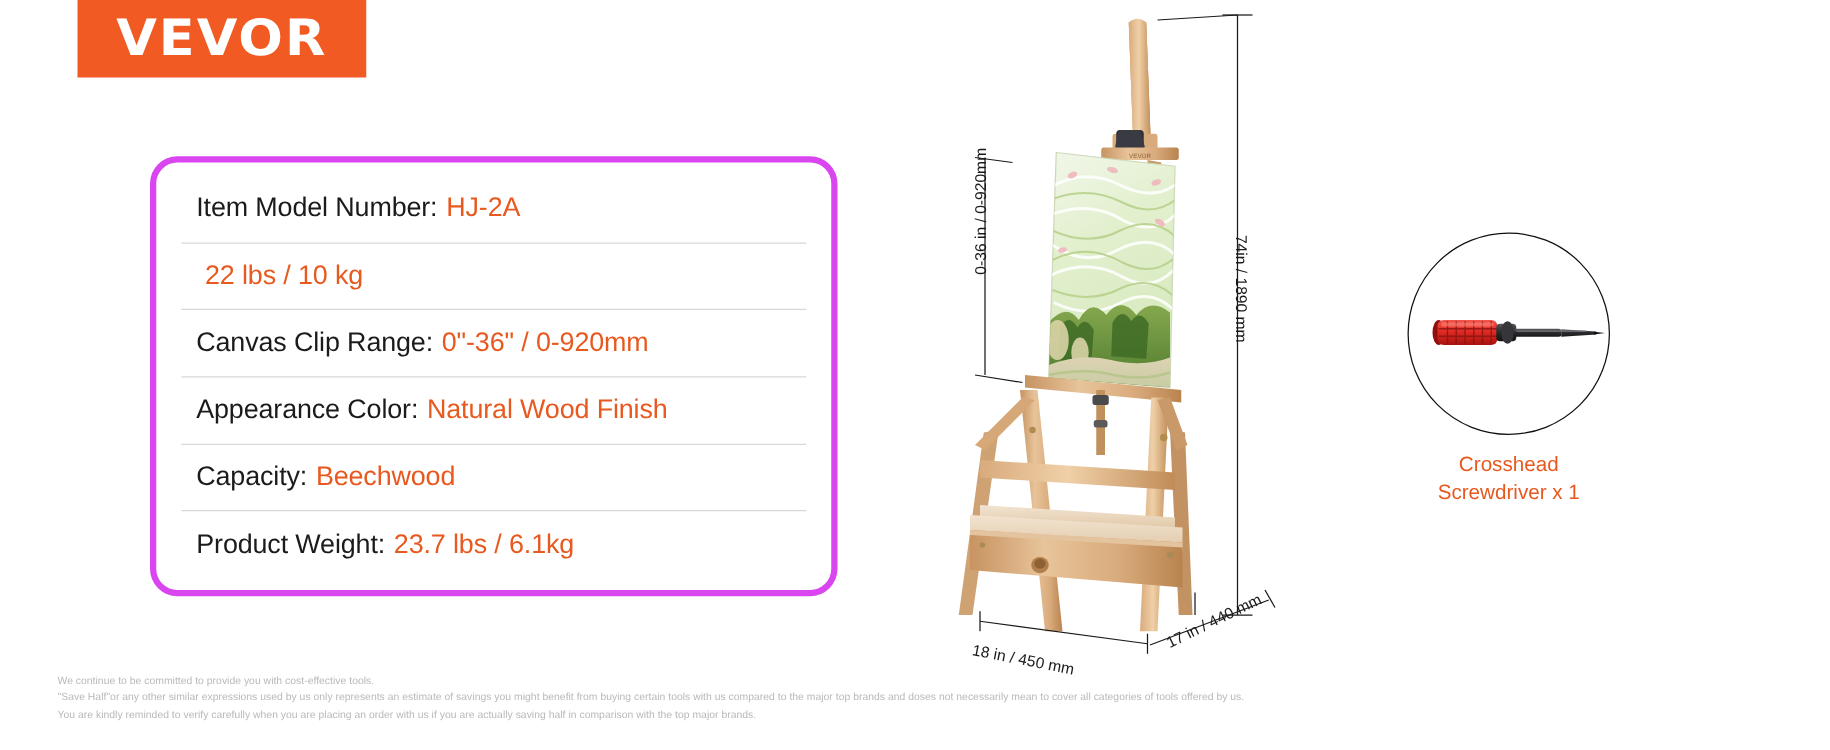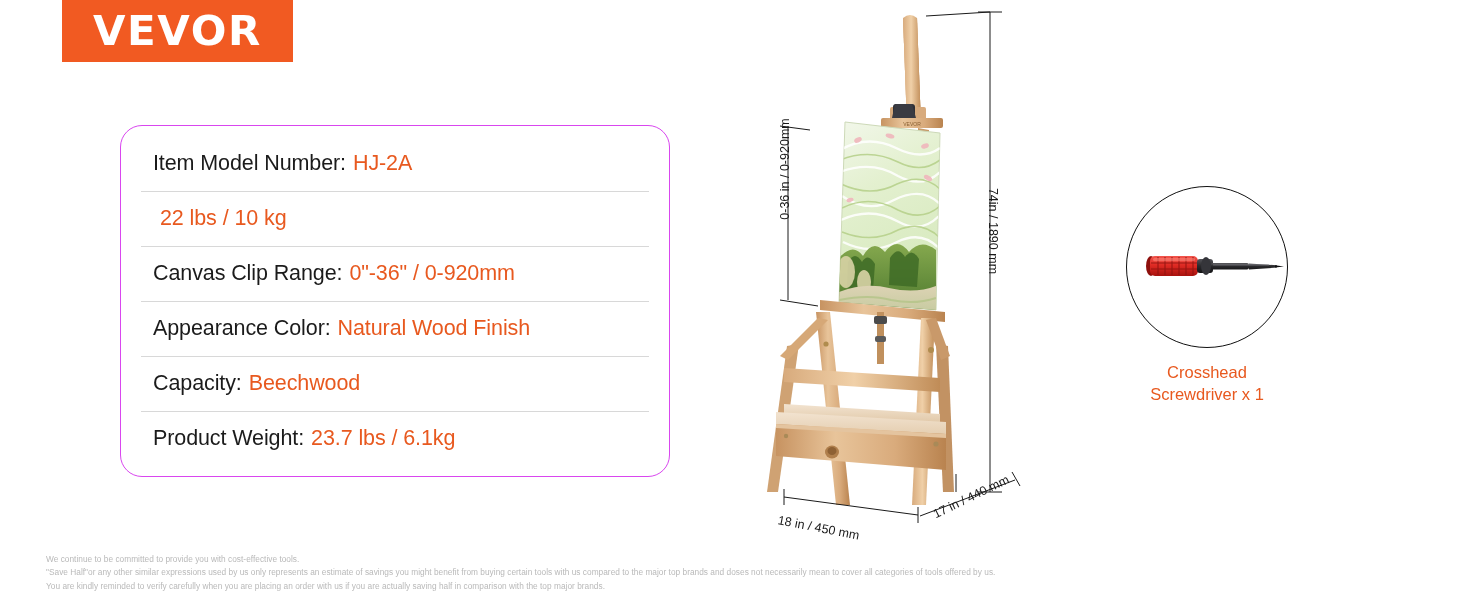--- a/index.html
+++ b/index.html
@@ -20,21 +20,21 @@
   #brand-logo .wordmark {
     color: #ffffff; font-weight: bold; font-size: 40px;
     letter-spacing: 1.5px; font-family: "DejaVu Sans", sans-serif;
     transform: scaleX(1.05);
   }
 
   
   #spec-card {
     position: absolute; left: 120px; top: 125px;
     width: 550px; height: 352px;
-    border: 1px solid #d946ef; border-radius: 22px;
+    border: 5px solid #d946ef; border-radius: 22px;
     background: #ffffff;
     padding: 10px 0 10px 0;
     display: flex; flex-direction: column; justify-content: center;
   }
   .spec-row {
     height: 55.5px;
     display: flex; align-items: center;
     padding: 0 22px 0 32px;
     position: relative;
   }
@@ -84,21 +84,21 @@
     border: 1.6px solid #111; position: relative; overflow: hidden;
     background: #fff; margin: 0 auto;
   }
   #accessory-caption {
     margin-top: 14px; text-align: center; color: #E8591F;
     font-size: 16.5px; line-height: 1.32;
   }
   #accessory-caption span { display: block; }
 
   
-  #footer { position: absolute; left: 46px; top: 538px; width: 1300px; margin-top: 15px; }
+  #footer { position: absolute; left: 46px; top: 538px; width: 1300px; }
   #footer p {
     font-size: 8.3px; color: #b9b9b9; line-height: 1.62;
     white-space: nowrap; letter-spacing: 0.02px;
   }
 </style>
 </head>
 <body>
 
 <div id="page">
 

